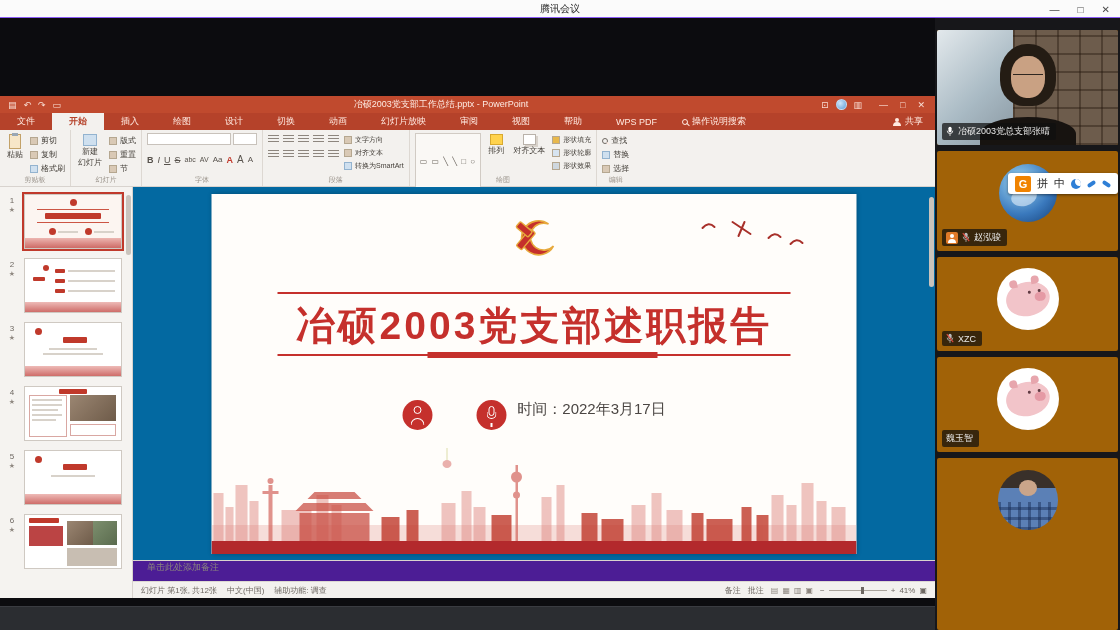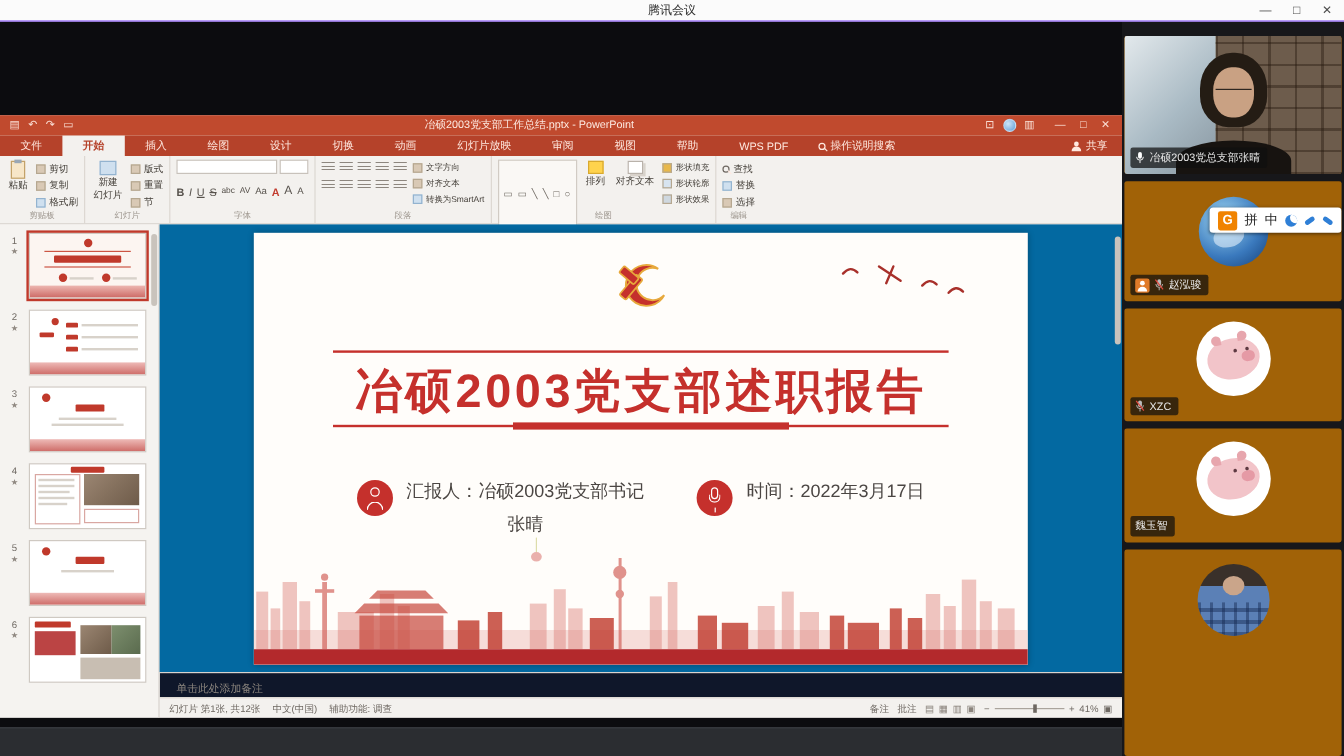--- a/index.html
+++ b/index.html
@@ -94,21 +94,21 @@
   .ic-body { position:absolute; left:8px; bottom:5px; width:14px; height:7px; border-radius:7px 7px 0 0; border:1.5px solid #fff; border-bottom:none; }
   .ic-mic { position:absolute; left:12px; top:6px; width:6px; height:10px; border-radius:3px; border:1.5px solid #fff; }
   .ic-micbase { position:absolute; left:10px; top:12px; width:10px; height:7px; border:1.5px solid #fff; border-top:none; border-radius:0 0 6px 6px; }
   .ic-micstem { position:absolute; left:14.5px; bottom:3px; width:1.5px; height:4px; background:#fff; }
   .info-line2 { text-align:center; margin-top:9px; }
   .lantern { position:absolute; top:254px; left:50%; margin-left:-88px; width:1px; height:13px; background:#dda; }
   .lantern::after { content:""; position:absolute; left:-4px; bottom:-7px; width:9px; height:8px; border-radius:50%; background:#eab0ac; }
   .skyline { position:absolute; left:0; bottom:13px; width:100%; height:86px; }
   .slide-footbar { position:absolute; left:0; bottom:0; width:100%; height:13px; background:#b3292c; }
 
-  .notesbar { height:21px; background:#0f172a; border-top:1px solid #d8d3ce; display:flex; align-items:flex-end; padding-left:14px; font-size:9px; color:#8b857e; flex:0 0 auto; }
+  .notesbar { height:21px; background:#4c1d95; border-top:1px solid #d8d3ce; display:flex; align-items:flex-start; padding-left:14px; font-size:9px; color:#8b857e; flex:0 0 auto; }
   .statusbar { height:17px; background:#f3f1ee; border-top:1px solid #ddd8d2; display:flex; align-items:center; font-size:8px; color:#6e6862; padding:0 8px; gap:10px; flex:0 0 auto; }
   .sb-right { margin-left:auto; display:flex; align-items:center; gap:7px; }
   .viewicons { display:flex; gap:4px; font-size:8px; color:#8a837c; }
   .zoomctrl { display:flex; align-items:center; gap:4px; }
   .zslider { width:58px; height:1px; background:#aaa49c; position:relative; }
   .zthumb { position:absolute; left:55%; top:-3px; width:3px; height:7px; background:#6e6862; }
 
   
   .panel { position:absolute; left:935px; top:18px; width:185px; height:612px; background:#17171a; padding:12px 2px 0 2px; display:flex; flex-direction:column; gap:6px; overflow:hidden; }
   .tile { position:relative; background:#a16207; border-radius:2px; overflow:hidden; flex:0 0 auto; }
@@ -483,24 +483,20 @@
             <div class="line-top"></div>
             <div class="slide-title">冶硕2003党支部述职报告</div>
             <div class="line-bot"></div>
 
             <div class="info">
               <div class="info-item">
                 <span class="redcircle">
                   <span class="ic-head"></span>
                     <span class="ic-body"></span>
                 </span>
-                <div>
-                  <div>汇报人：冶硕2003党支部书记</div>
-                  <div class="info-line2">张晴</div>
-                </div>
               </div>
               <div class="info-item">
                 <span class="redcircle">
                   <span class="ic-mic"></span>
                     <span class="ic-micbase"></span>
                     <span class="ic-micstem"></span>
                 </span>
                 <div>时间：2022年3月17日</div>
               </div>
             </div>

